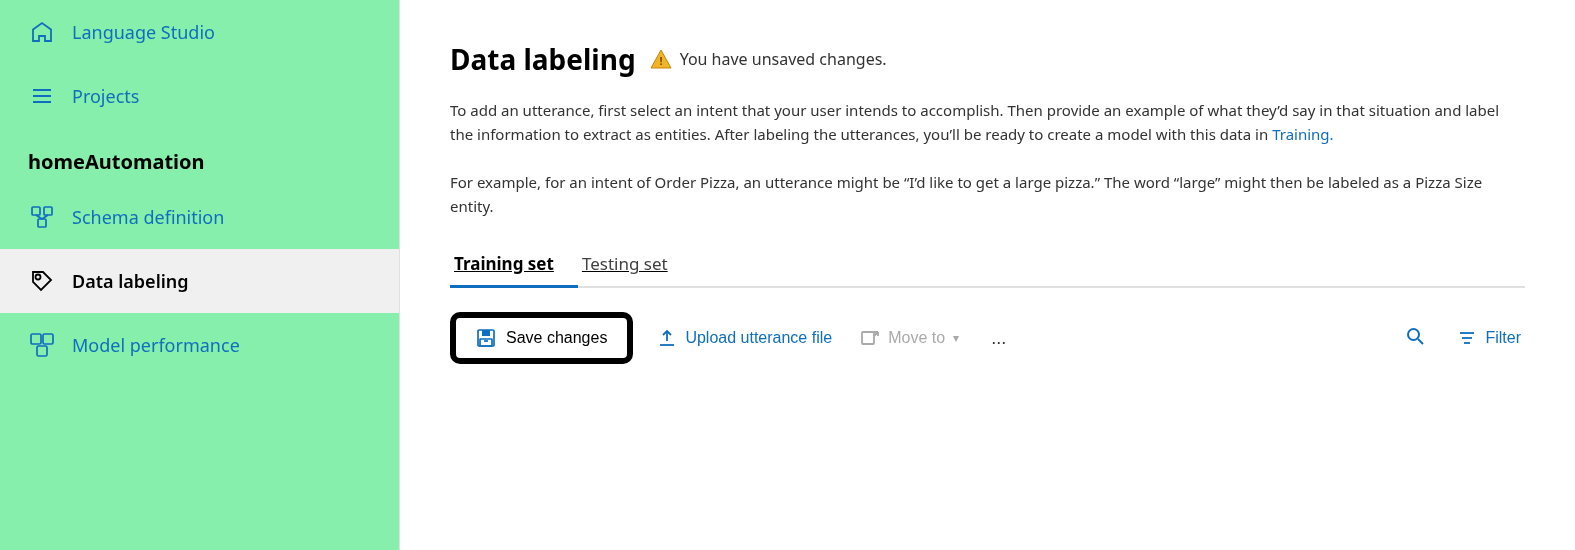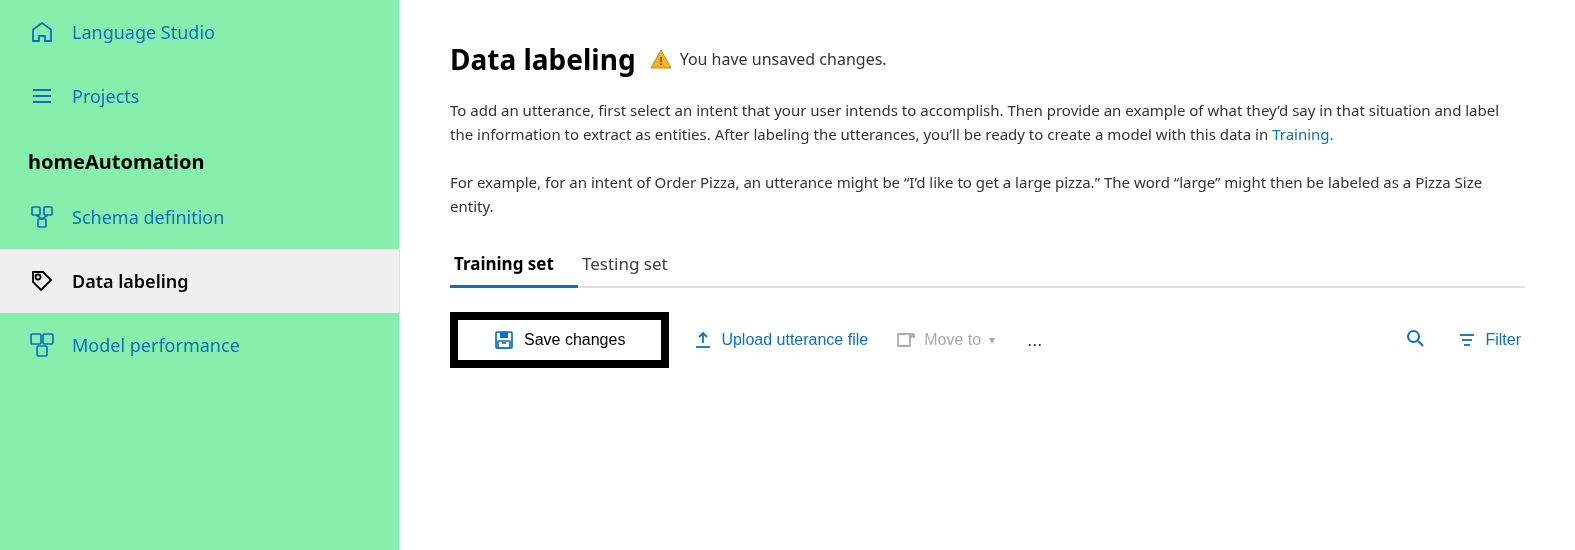--- a/index.html
+++ b/index.html
@@ -101,20 +101,21 @@
       color: #106ebe;
       text-decoration: none;
     }
 
     
     .tabs {
       display: flex;
       gap: 0;
       border-bottom: 2px solid #e0e0e0;
       margin-bottom: 24px;
+      text-decoration: underline;
     }
 
     .tab {
       padding: 10px 24px 10px 4px;
       font-size: 17px;
       cursor: pointer;
       color: #404040;
       border-bottom: 3px solid transparent;
       margin-bottom: -2px;
     }
@@ -129,27 +130,27 @@
     .toolbar {
       display: flex;
       align-items: center;
       gap: 20px;
     }
 
     .btn-save {
       display: flex;
       align-items: center;
       gap: 10px;
-      border: 8px solid #000000;
+      border: 6px solid #000000;
       background: #fff;
       color: #000;
-      padding: 10px 36px;
+      padding: 10px 20px;
       font-size: 16px;
       cursor: pointer;
-      border-radius: 0;
+      border-radius: 10px;
     }
 
     .toolbar-btn {
       display: flex;
       align-items: center;
       gap: 8px;
       background: transparent;
       border: none;
       cursor: pointer;
       font-size: 16px;

